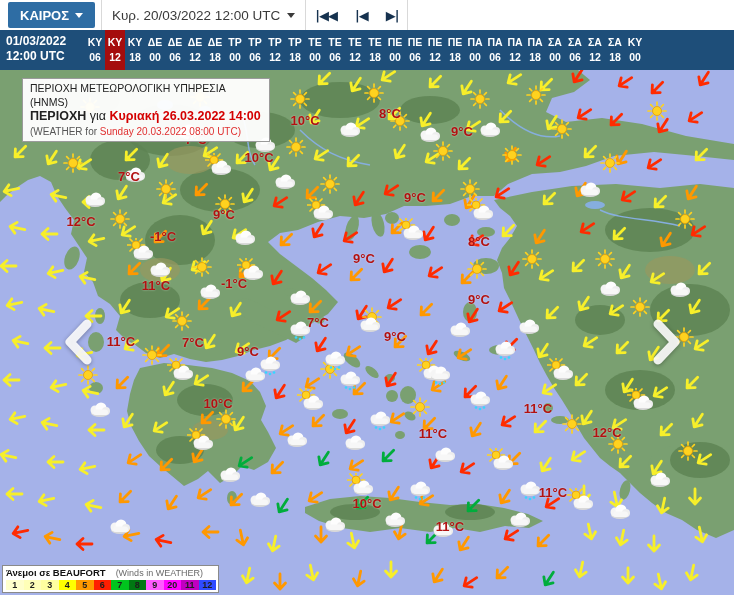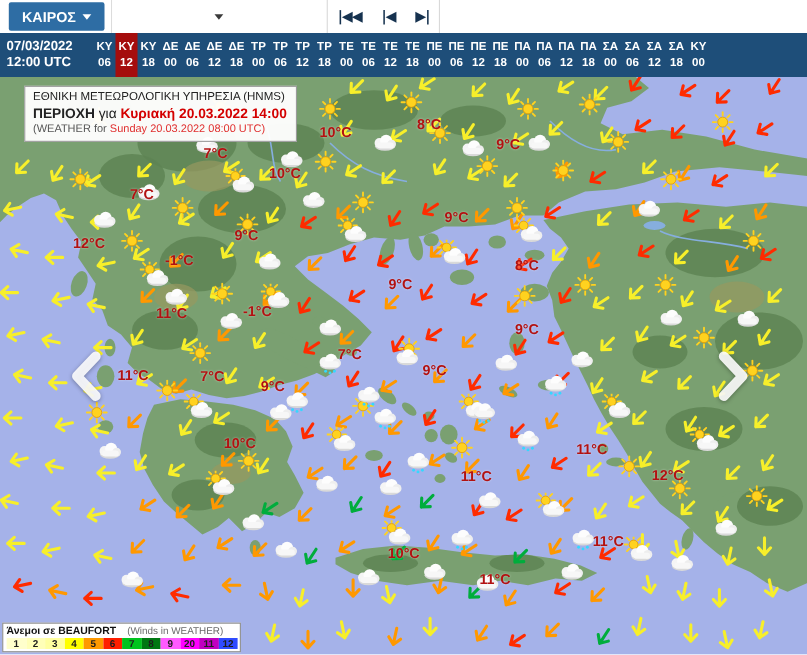--- a/index.html
+++ b/index.html
@@ -55,32 +55,33 @@
 
 <div class="app">
 
   <div class="toolbar">
     <button class="btn-region">
       <span>ΚΑΙΡΟΣ</span>
       <span class="caret"></span>
     </button>
     <div class="vsep" style="margin-left:6px"></div>
     <button class="date-sel">
+      <span>Κυρ. 20/03/2022 12:00 UTC</span>
       <span class="caret"></span>
     </button>
     <div class="vsep"></div>
     <button class="navbtn">|◀◀</button>
     <button class="navbtn">|◀</button>
     <button class="navbtn">▶|</button>
     <div class="vsep"></div>
   </div>
 
   <div class="timeline">
     <div class="tl-label">
-      <div>07/03/2022</div>
+      <div>01/03/2022</div>
       <div>12:00 UTC</div>
     </div>
     <div class="slots" id="slots">
         <div class="slot">
           <span>ΚΥ</span>
           <span>06</span>
         </div>
         <div class="slot selected">
           <span>ΚΥ</span>
           <span>12</span>
@@ -2134,23 +2135,23 @@
         <div class="temp" style="left: 218px; top: 333px;">10°C</div>
         <div class="temp" style="left: 538px; top: 338px;">11°C</div>
         <div class="temp" style="left: 433px; top: 363px;">11°C</div>
         <div class="temp" style="left: 607px; top: 362px;">12°C</div>
         <div class="temp" style="left: 553px; top: 422px;">11°C</div>
         <div class="temp" style="left: 367px; top: 433px;">10°C</div>
         <div class="temp" style="left: 450px; top: 456px;">11°C</div>
       </div>
 
     <div class="infobox">
-      <div class="ib1">ΕΘΝΙΚΗ ΜΕΤΕΩΡΟΛΟΓΙΚΗ ΥΠΗΡΕΣΙΑ (HNMS)</div>
+      <div class="ib1">ΠΕΡΙΟΧΗ ΜΕΤΕΩΡΟΛΟΓΙΚΗ ΥΠΗΡΕΣΙΑ (HNMS)</div>
       <div class="ib2">
-        <span class="b">ΠΕΡΙΟΧΗ</span><span> για </span><span class="hl">Κυριακή 20.03.2022 14:00</span>
+        <span class="b">ΠΕΡΙΟΧΗ</span><span> για </span><span class="hl">Κυριακή 26.03.2022 14:00</span>
       </div>
       <div class="ib3">
         <span>(WEATHER for </span><span class="hl">Sunday 20.03.2022 08:00 UTC)</span>
       </div>
     </div>
 
     <div class="chev" style="left:61px;top:249px">
       <svg width="34" height="46" viewBox="0 0 34 46">
         <polyline points="26,5 9,23 26,41" fill="none" stroke="#fdfdfd" stroke-width="9" stroke-linecap="round" stroke-linejoin="round" opacity="0.9"></polyline>
       </svg>

